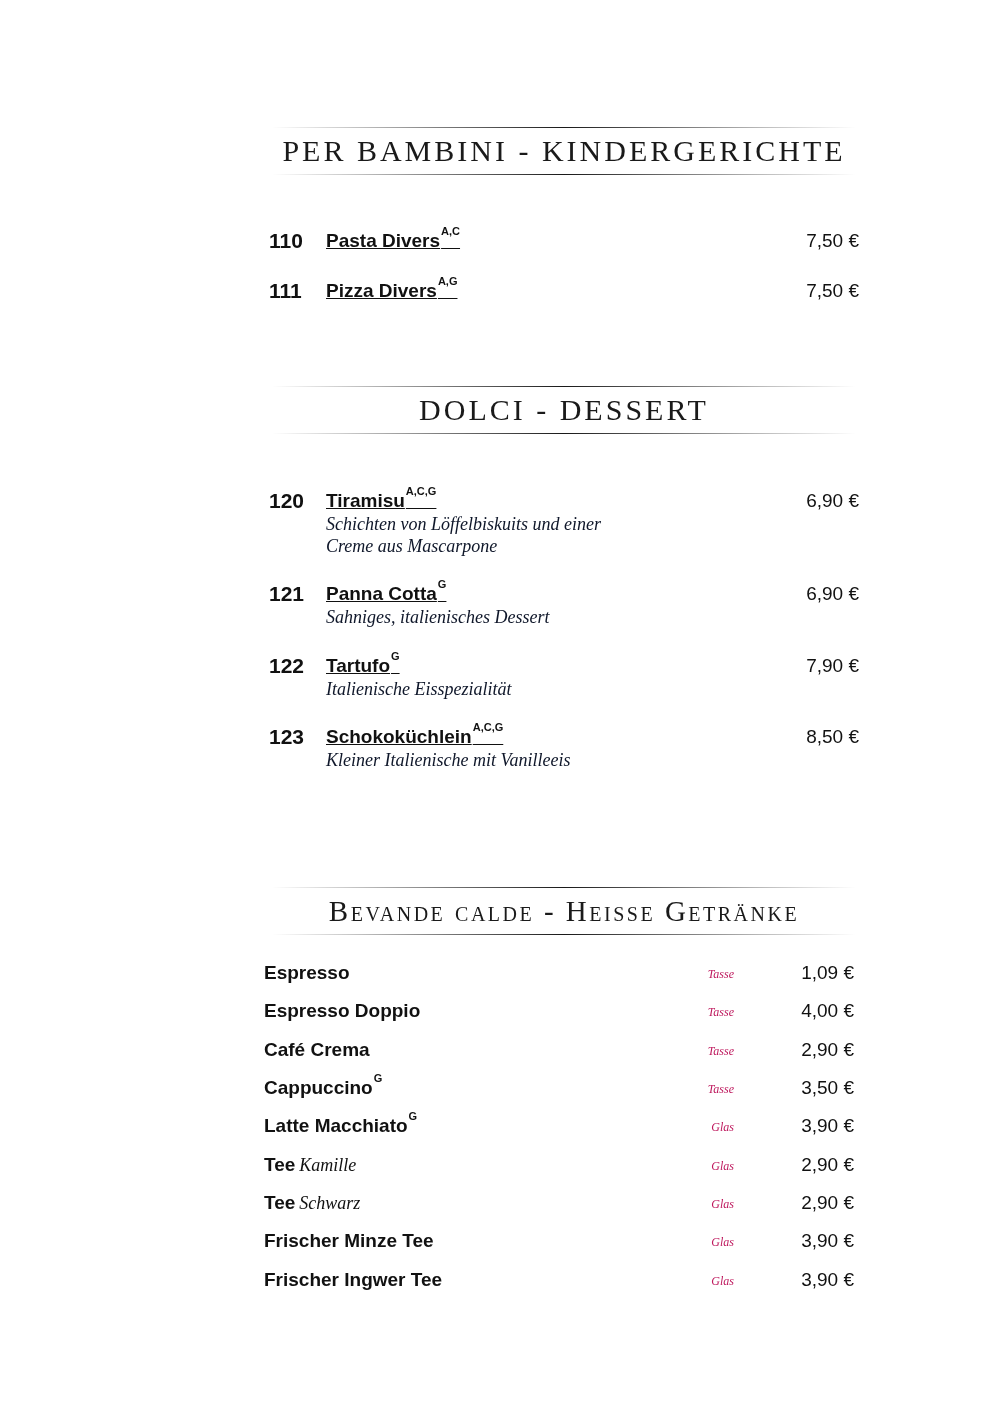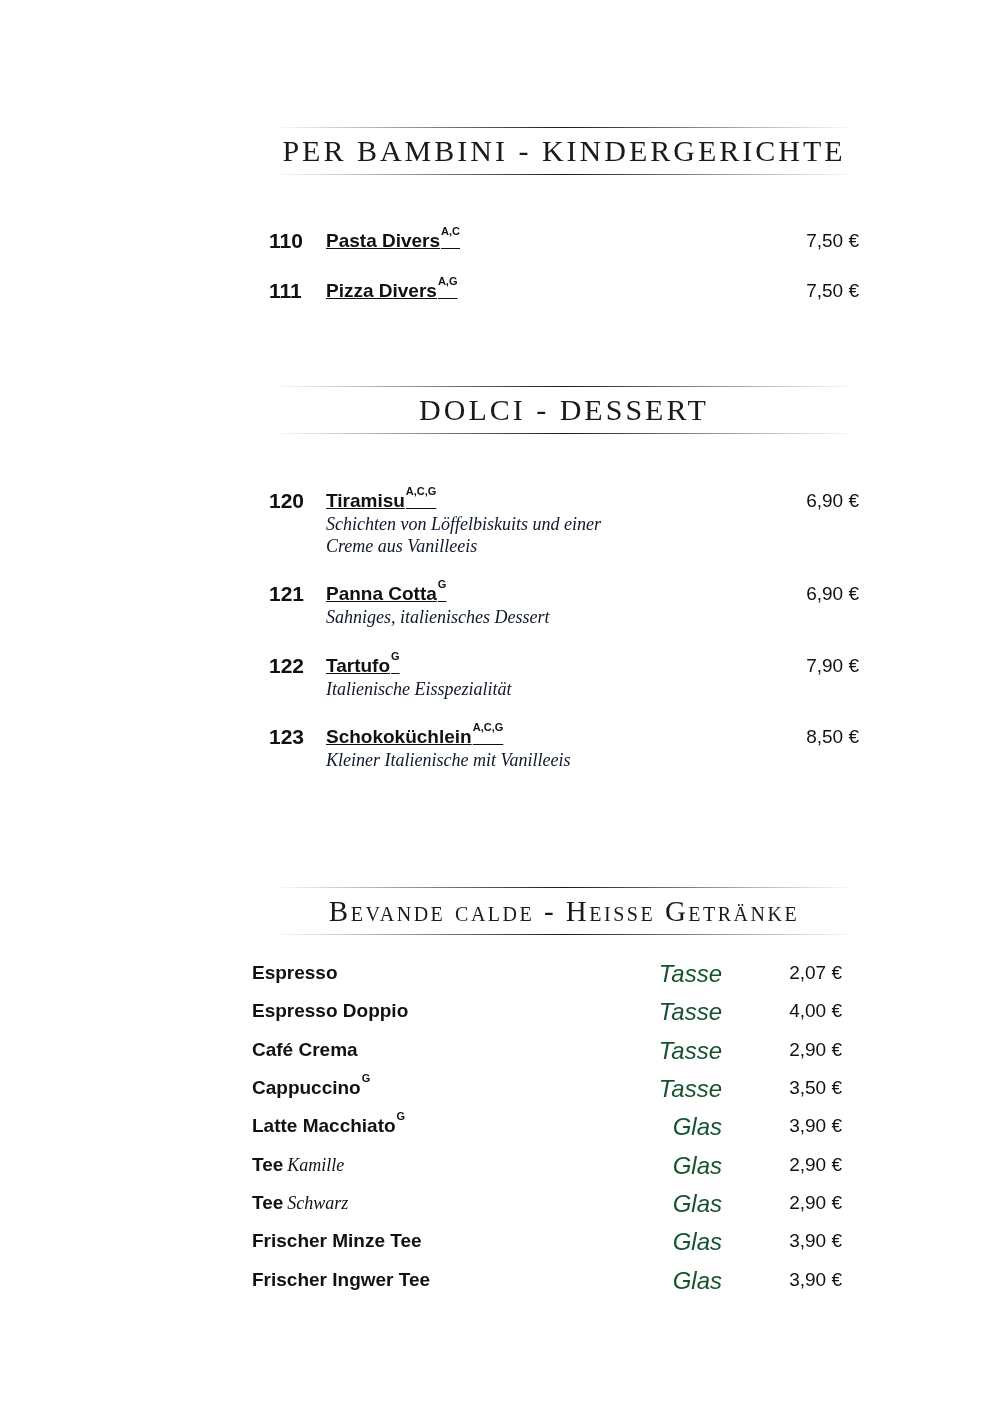--- a/index.html
+++ b/index.html
@@ -104,21 +104,21 @@
       top: 0;
       font-weight: normal;
       font-size: 19px;
       line-height: 24px;
       white-space: nowrap;
     }
 
     
     .drink {
       position: absolute;
-      left: 252px;
+      left: 264px;
       width: 590px;
       height: 28px;
     }
     .drink .name {
       position: absolute;
       left: 0;
       top: 0;
       font-weight: bold;
       font-size: 19px;
       line-height: 24px;
@@ -128,25 +128,25 @@
       font-family: "Liberation Serif", "DejaVu Serif", serif;
       font-style: italic;
       font-weight: normal;
       font-size: 18px;
       margin-left: 4px;
     }
     .drink .unit {
       position: absolute;
       right: 120px;
       top: 1px;
-      font-family: Liberation Sans, sans-serif;
+      font-family: Liberation Serif, serif;
       font-style: italic;
-      font-size: 24px;
-      line-height: 24px;
-      color: #14532d;
+      font-size: 12px;
+      line-height: 24px;
+      color: #be185d;
     }
   </style>
 </head>
 <body>
 
 <div class="page">
 
   <div class="section-head" style="top:127px;">
     <div class="rule top"></div>
     <div class="section-title">PER BAMBINI - KINDERGERICHTE</div>
@@ -169,21 +169,21 @@
     <div class="rule top"></div>
     <div class="section-title">DOLCI - DESSERT</div>
     <div class="rule bottom"></div>
   </div>
 
   <div class="item" style="top:489px;height:70px;">
     <span class="num">120</span>
     <span class="name"><span>Tiramisu</span><sup>A,C,G</sup></span>
     <div class="desc">
       <div>Schichten von Löffelbiskuits und einer</div>
-      <div>Creme aus Vanilleeis</div>
+      <div>Creme aus Mascarpone</div>
     </div>
     <span class="price">6,90 €</span>
   </div>
 
   <div class="item" style="top:582px;height:48px;">
     <span class="num">121</span>
     <span class="name"><span>Panna Cotta</span><sup>G</sup></span>
     <div class="desc">
       <div>Sahniges, italienisches Dessert</div>
     </div>
@@ -210,21 +210,21 @@
 
   <div class="section-head" style="top:887px;">
     <div class="rule top"></div>
     <div class="section-title smallcaps">Bevande calde - Heisse Getränke</div>
     <div class="rule bottom"></div>
   </div>
 
   <div class="drink" style="top:961px;">
     <span class="name"><span>Espresso</span></span>
     <span class="unit">Tasse</span>
-    <span class="price">2,07 €</span>
+    <span class="price">1,09 €</span>
   </div>
 
   <div class="drink" style="top:999px;">
     <span class="name"><span>Espresso Doppio</span></span>
     <span class="unit">Tasse</span>
     <span class="price">4,00 €</span>
   </div>
 
   <div class="drink" style="top:1038px;">
     <span class="name"><span>Café Crema</span></span>

